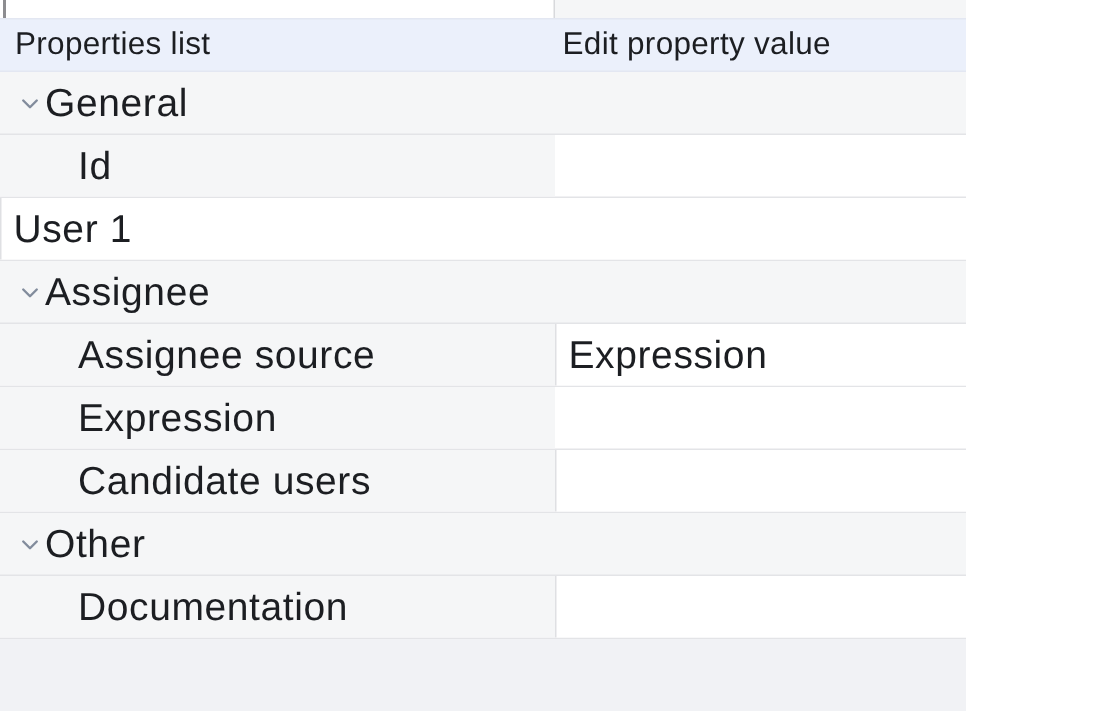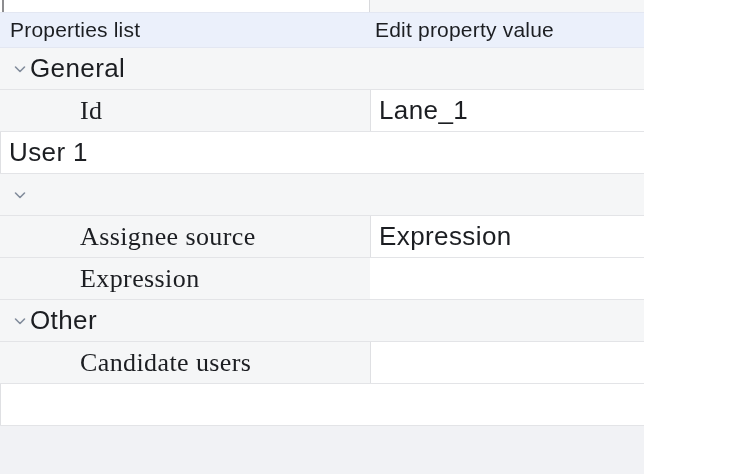--- a/index.html
+++ b/index.html
@@ -50,21 +50,21 @@
     font-size:26px;letter-spacing:0.4px;
   }
   .row.section{background:var(--row-bg);}
   .section-inner{display:flex;align-items:center;padding-left:12px;width:100%;}
   .chevron{width:16px;height:16px;flex:none;display:flex;align-items:center;justify-content:center;}
   .section-title{margin-left:2px;white-space:nowrap;}
 
   .row.property .label-cell{
     width:370px;flex:none;background:var(--row-bg);
     display:flex;align-items:center;
-    padding-left:80px;box-sizing:border-box;white-space:nowrap;font-family:Liberation Serif, serif;
+    padding-left:52px;box-sizing:border-box;white-space:nowrap;
   }
   .row.property .value-cell{
     flex:1;background:var(--value-bg);
     border-left:1px solid var(--col-divider);
     display:flex;align-items:center;
     padding-left:8px;box-sizing:border-box;white-space:nowrap;
   }
 
   .bottom-strip{flex:1;background:var(--bottom-strip);}
 </style>
@@ -91,62 +91,63 @@
         <svg width="16" height="16" viewBox="0 0 16 16" fill="none">
           <polyline points="3.5,6 8,10.5 12.5,6" stroke="#828c9c" stroke-width="1.6" stroke-linecap="round" stroke-linejoin="round"></polyline>
         </svg>
       </span>
       <span class="section-title">General</span>
     </div>
   </div>
 
   <div class="row property">
     <div class="label-cell">Id</div>
-    <div class="value-cell">Lane_1</div>
   </div>
 
   <div class="row property">
     <div class="value-cell">User 1</div>
   </div>
 
   <div class="row section">
     <div class="section-inner">
       <span class="chevron">
         <svg width="16" height="16" viewBox="0 0 16 16" fill="none">
           <polyline points="3.5,6 8,10.5 12.5,6" stroke="#828c9c" stroke-width="1.6" stroke-linecap="round" stroke-linejoin="round"></polyline>
         </svg>
       </span>
+      <span class="section-title">Assignee</span>
     </div>
   </div>
 
   <div class="row property">
     <div class="label-cell">Assignee source</div>
     <div class="value-cell">Expression</div>
   </div>
 
   <div class="row property">
     <div class="label-cell">Expression</div>
   </div>
 
 
+  <div class="row property">
+    <div class="label-cell">Candidate users</div>
+    <div class="value-cell"></div>
+  </div>
+
   <div class="row section">
     <div class="section-inner">
       <span class="chevron">
         <svg width="16" height="16" viewBox="0 0 16 16" fill="none">
           <polyline points="3.5,6 8,10.5 12.5,6" stroke="#828c9c" stroke-width="1.6" stroke-linecap="round" stroke-linejoin="round"></polyline>
         </svg>
       </span>
       <span class="section-title">Other</span>
     </div>
   </div>
 
   <div class="row property">
-    <div class="label-cell">Candidate users</div>
-    <div class="value-cell"></div>
-  </div>
-
-  <div class="row property">
+    <div class="label-cell">Documentation</div>
     <div class="value-cell"></div>
   </div>
 </div>
 
   <div class="bottom-strip"></div>
 </div>
 
 </body></html>

